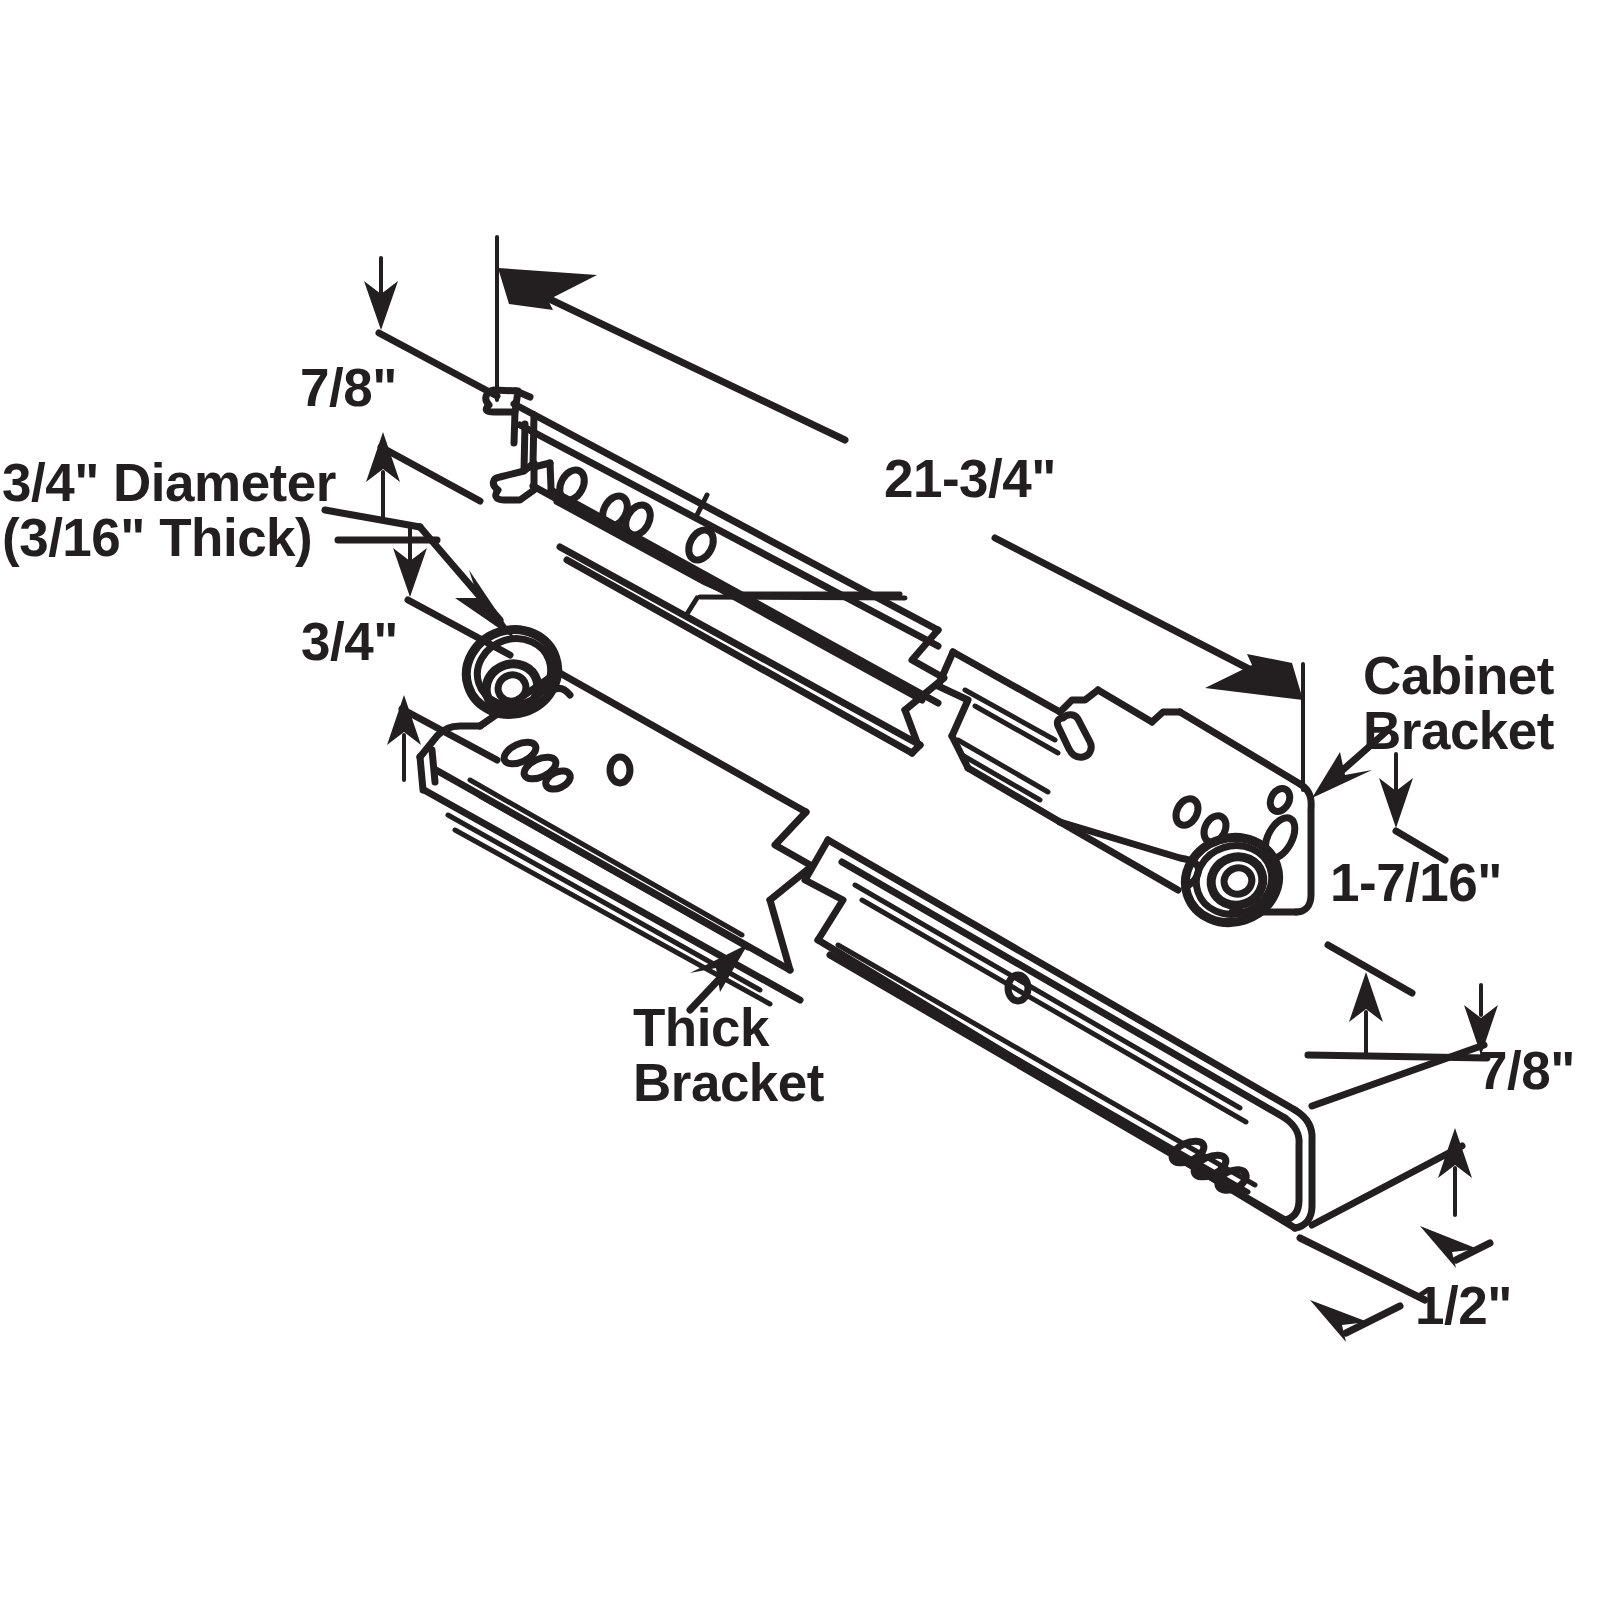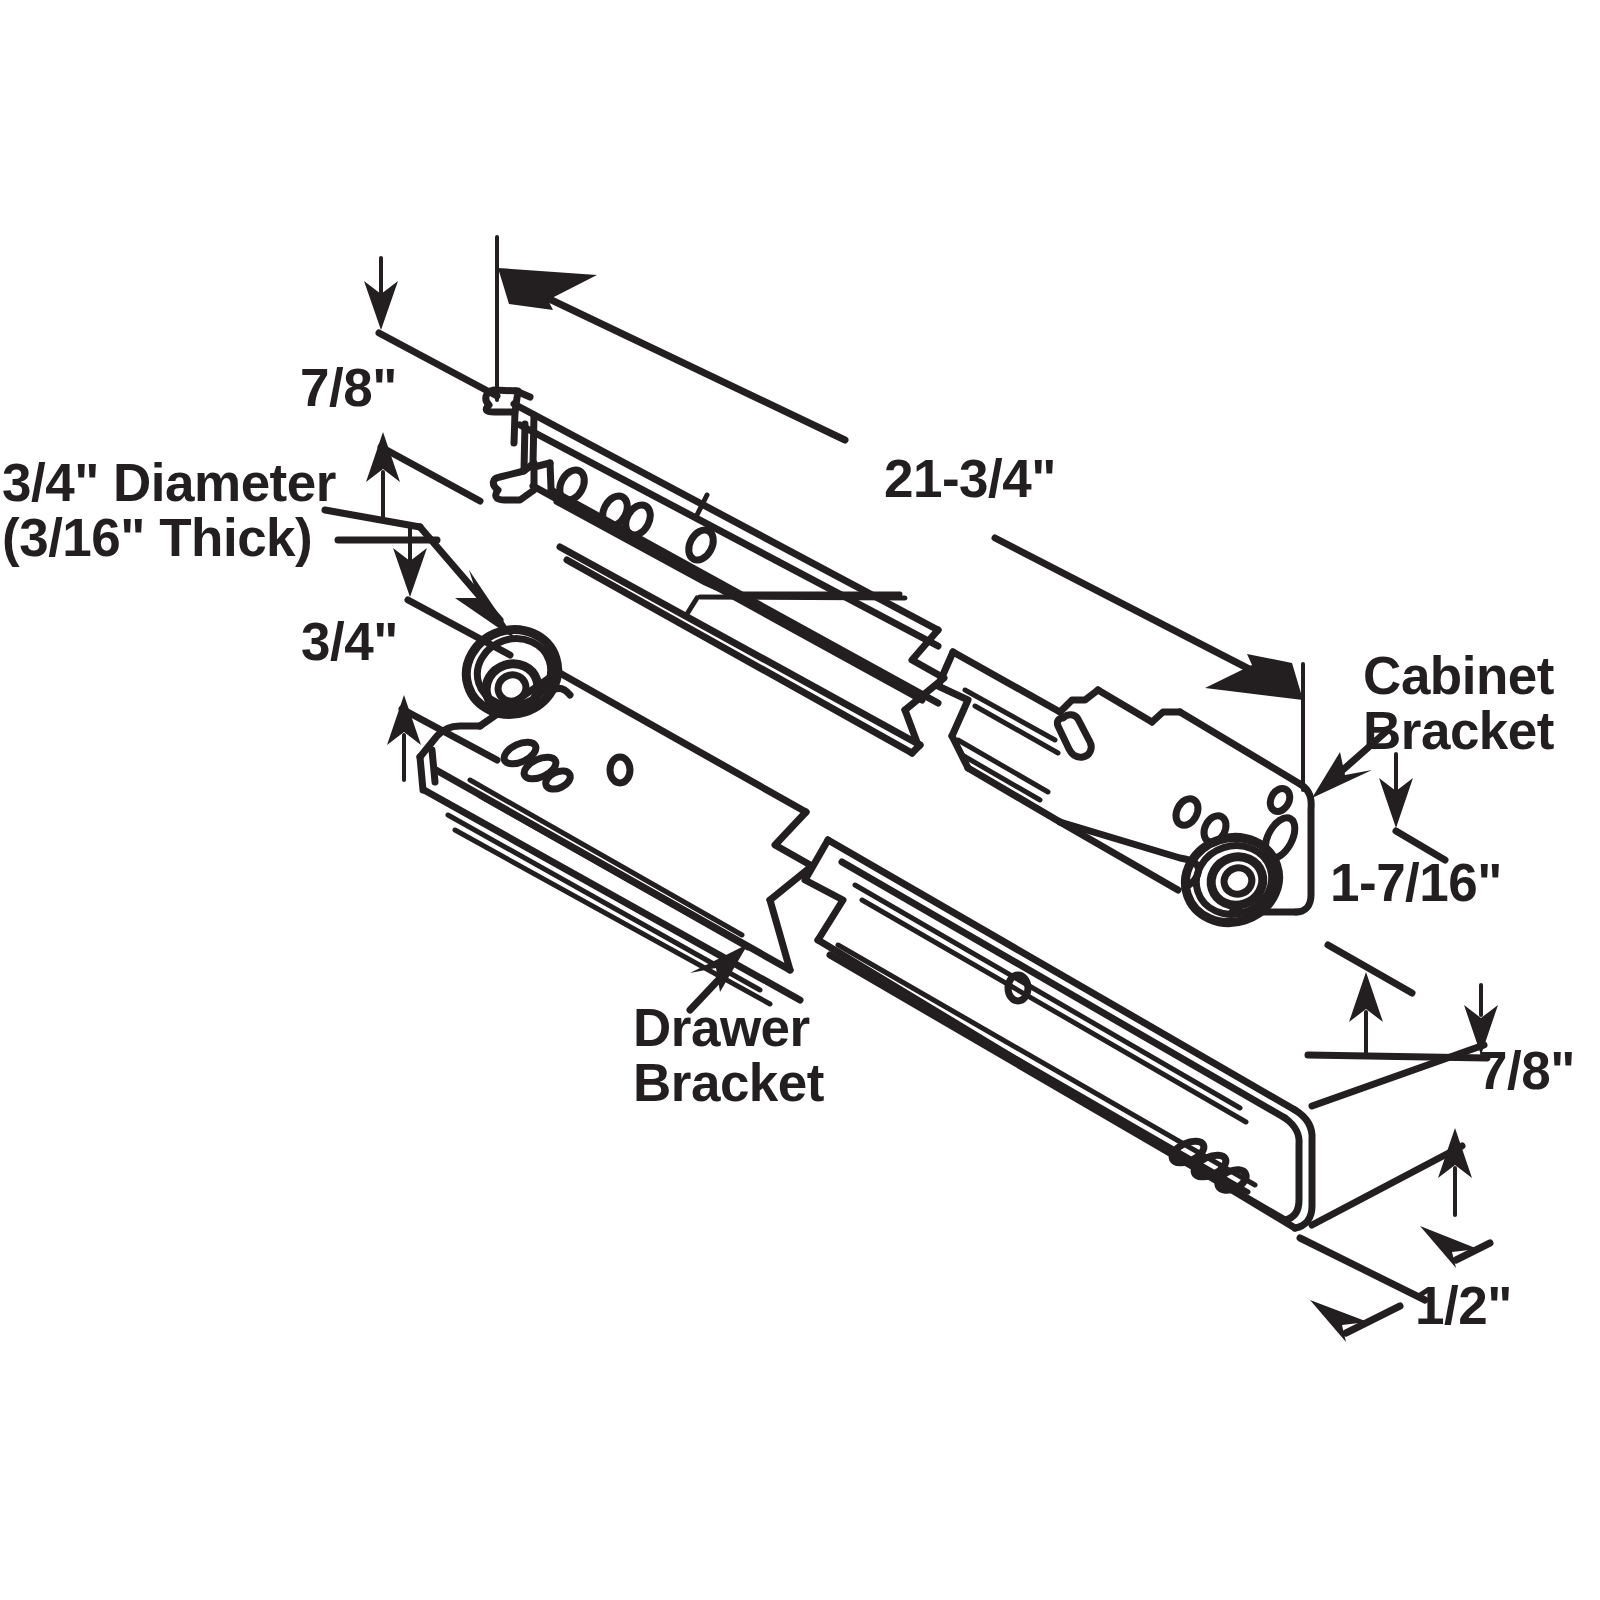--- a/index.html
+++ b/index.html
@@ -279,16 +279,16 @@
 
   <div class="lbl sz" id="lbl-cabinet">Cabinet
 Bracket</div>
 
   <div class="lbl sz" id="lbl-1716">1-7/16"</div>
 
   <div class="lbl sz" id="lbl-78-right">7/8"</div>
 
   <div class="lbl sz" id="lbl-12">1/2"</div>
 
-  <div class="lbl sz" id="lbl-drawer">Drawer
+  <div class="lbl sz" id="lbl-drawer">Thick
 Bracket</div>
 
 </div>
 
 </body></html>

